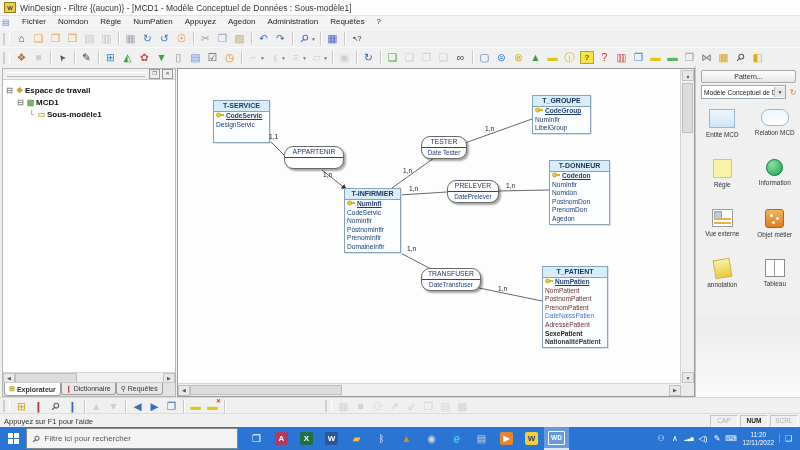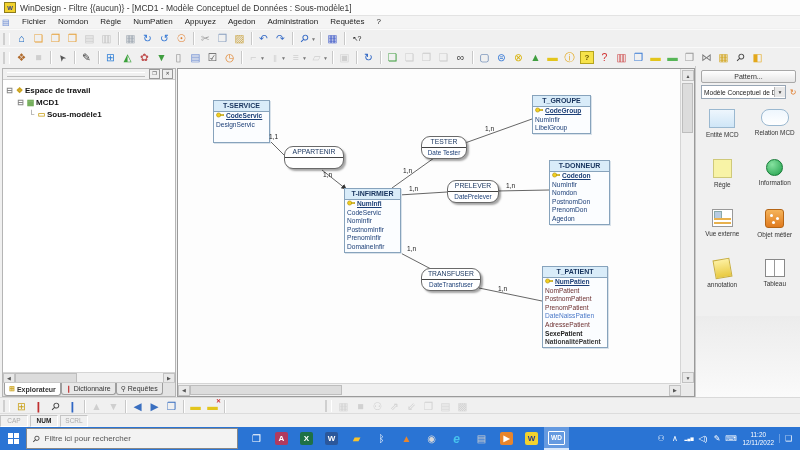--- a/index.html
+++ b/index.html
@@ -535,20 +535,21 @@
         <span class="icon dis" style="color: rgb(184, 184, 184);">⚇</span>
         <span class="icon dis" style="color: rgb(184, 184, 184);">⇗</span>
         <span class="icon dis" style="color: rgb(184, 184, 184);">⇙</span>
         <span class="icon dis" style="color: rgb(184, 184, 184);">❐</span>
         <span class="icon dis" style="color: rgb(184, 184, 184);">▤</span>
         <span class="icon dis" style="color: rgb(184, 184, 184);">▩</span>
       </span>
   </div>
 
   <div id="statusbar">
+    <span id="status-msg">Appuyez sur F1 pour l'aide</span>
     <span id="status-keys" style="display:flex">
         <span class="kcell" style="color: rgb(171, 171, 171);">CAP</span>
         <span class="kcell" style="color: rgb(34, 34, 34); font-weight: bold;">NUM</span>
         <span class="kcell" style="color: rgb(171, 171, 171);">SCRL</span>
       </span>
   </div>
 
   <div id="taskbar">
     <div id="startbtn">
       <span class="winlogo">

